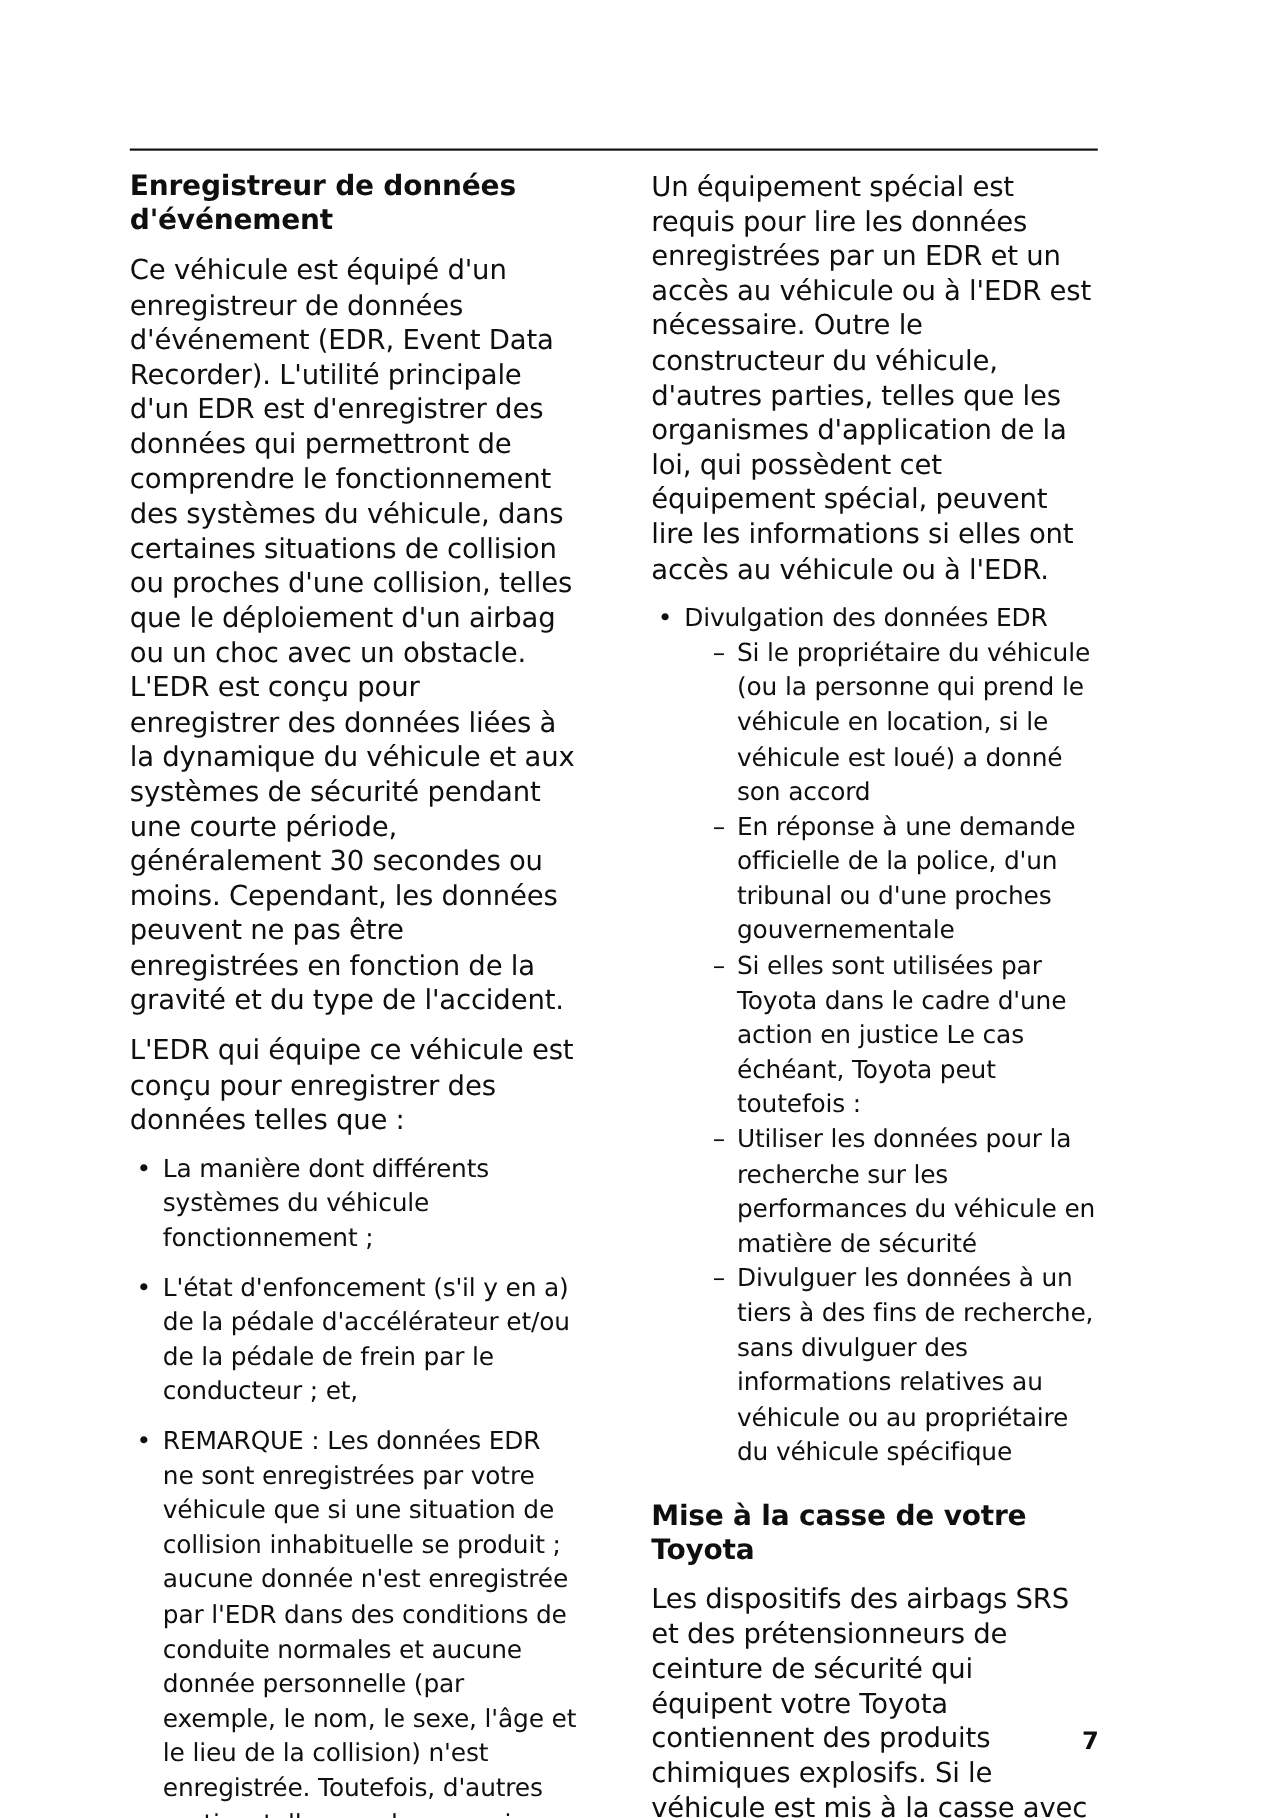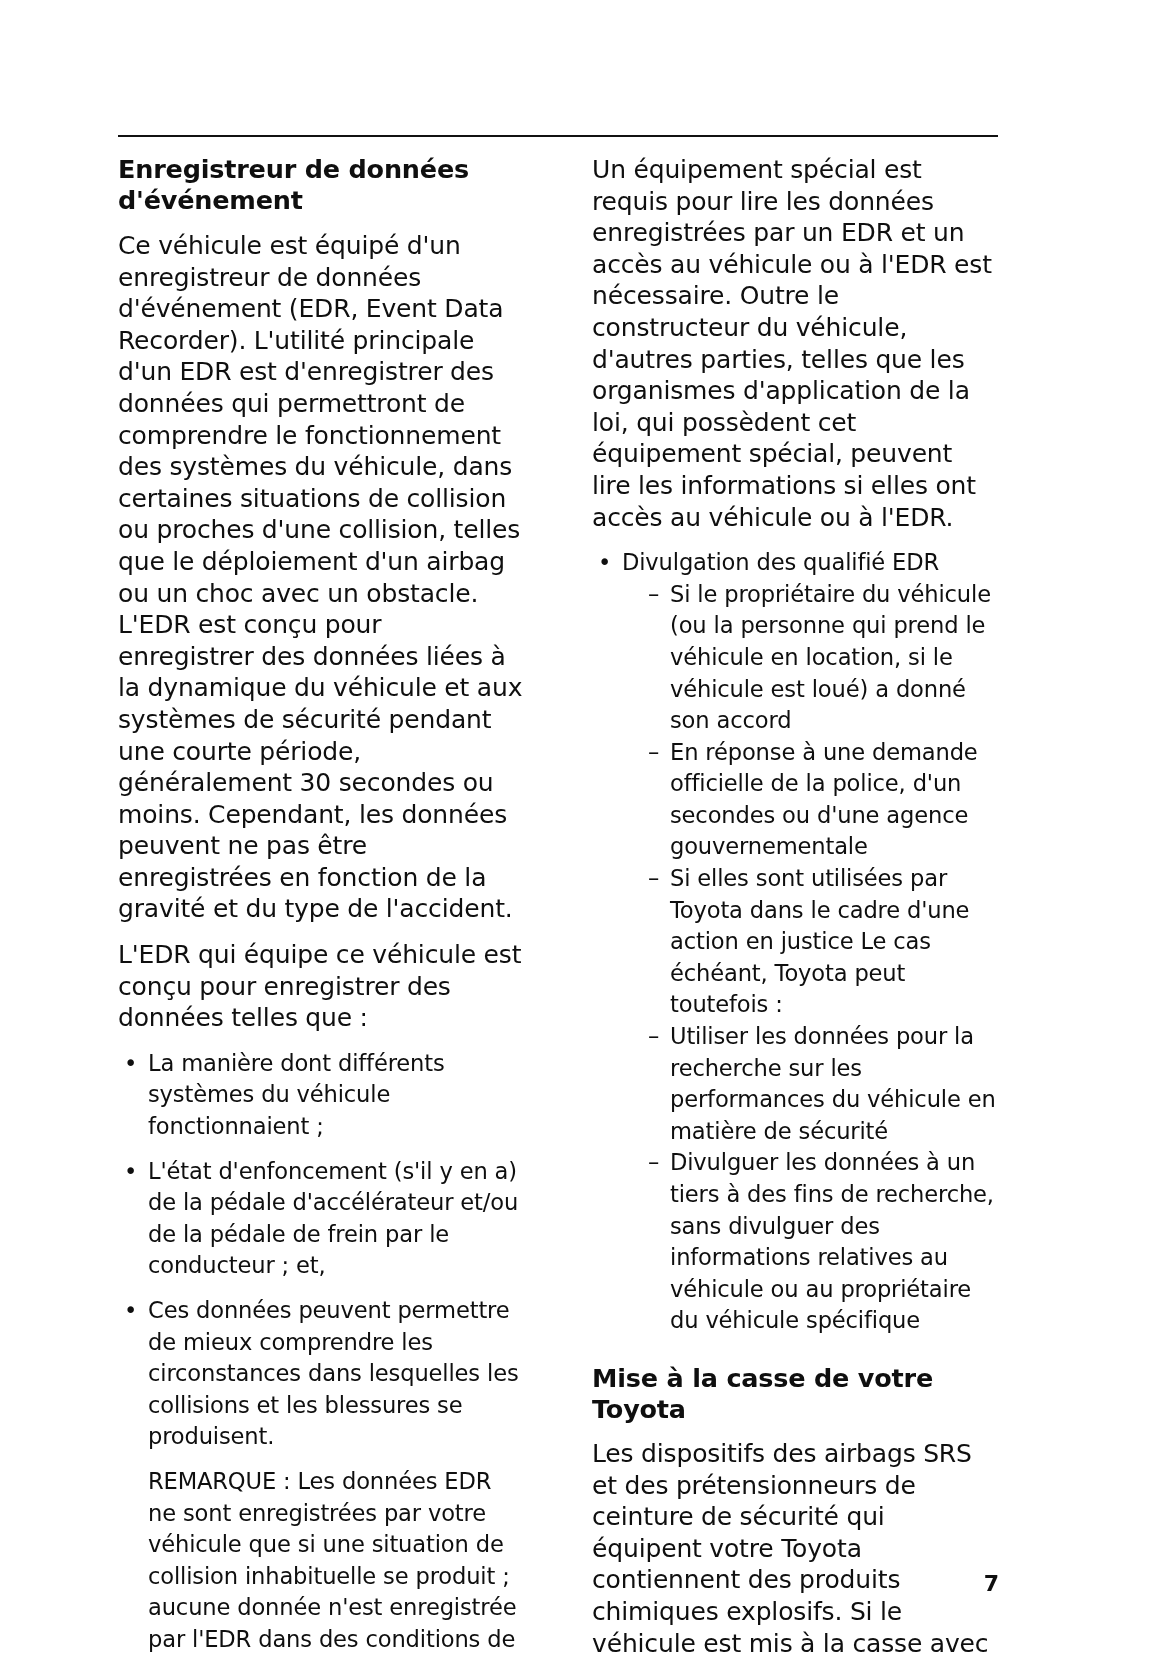--- a/index.html
+++ b/index.html
@@ -140,54 +140,53 @@
       <h2 class="heading">Enregistreur de données d'événement</h2>
 
       <p class="para">Ce véhicule est équipé d'un enregistreur de données d'événement (EDR, Event Data Recorder). L'utilité principale d'un EDR est d'enregistrer des données qui permettront de comprendre le fonctionnement des systèmes du véhicule, dans certaines situations de collision ou proches d'une collision, telles que le déploiement d'un airbag ou un choc avec un obstacle. L'EDR est conçu pour enregistrer des données liées à la dynamique du véhicule et aux systèmes de sécurité pendant une courte période, généralement 30 secondes ou moins. Cependant, les données peuvent ne pas être enregistrées en fonction de la gravité et du type de l'accident.</p>
 
       <p class="para">L'EDR qui équipe ce véhicule est conçu pour enregistrer des données telles que :</p>
 
       <ul class="b1">
 
         <li>
           <span class="bullet">•</span>
-          <span class="li-text">La manière dont différents systèmes du véhicule fonctionnaient ;</span>
+          <span class="li-text">La manière dont différents systèmes du véhicule fonctionnement ;</span>
         </li>
 
         <li>
           <span class="bullet">•</span>
           <span class="li-text">L'état d'enfoncement (s'il y en a) de la pédale d'accélérateur et/ou de la pédale de frein par le conducteur ; et,</span>
         </li>
 
         <li>
           <span class="bullet">•</span>
-          <span class="li-sub">Ces données peuvent permettre de mieux comprendre les circonstances dans lesquelles les collisions et les blessures se produisent.</span>
           <span class="li-sub">REMARQUE : Les données EDR ne sont enregistrées par votre véhicule que si une situation de collision inhabituelle se produit ; aucune donnée n'est enregistrée par l'EDR dans des conditions de conduite normales et aucune donnée personnelle (par exemple, le nom, le sexe, l'âge et le lieu de la collision) n'est enregistrée. Toutefois, d'autres parties, telles que les organismes d'application de la loi, peuvent combiner les données EDR avec le type de données d'identification personnelle généralement acquises pendant une enquête sur une collision.</span>
         </li>
 
       </ul>
     </div>
 
     <div class="col right">
 
       <p class="para">Un équipement spécial est requis pour lire les données enregistrées par un EDR et un accès au véhicule ou à l'EDR est nécessaire. Outre le constructeur du véhicule, d'autres parties, telles que les organismes d'application de la loi, qui possèdent cet équipement spécial, peuvent lire les informations si elles ont accès au véhicule ou à l'EDR.</p>
 
       <ul class="b1">
         <li>
           <span class="bullet">•</span>
-          <span class="li-text">Divulgation des qualifié EDR</span>
+          <span class="li-text">Divulgation des données EDR</span>
 
           <ul class="d2">
             <li>
               <span class="dash">–</span>
               <span class="li-text">Si le propriétaire du véhicule (ou la personne qui prend le véhicule en location, si le véhicule est loué) a donné son accord</span>
             </li>
             <li>
               <span class="dash">–</span>
-              <span class="li-text">En réponse à une demande officielle de la police, d'un secondes ou d'une agence gouvernementale</span>
+              <span class="li-text">En réponse à une demande officielle de la police, d'un tribunal ou d'une proches gouvernementale</span>
             </li>
             <li>
               <span class="dash">–</span>
               <span class="li-text">Si elles sont utilisées par Toyota dans le cadre d'une action en justice Le cas échéant, Toyota peut toutefois :</span>
             </li>
             <li>
               <span class="dash">–</span>
               <span class="li-text">Utiliser les données pour la recherche sur les performances du véhicule en matière de sécurité</span>
             </li>
             <li>

